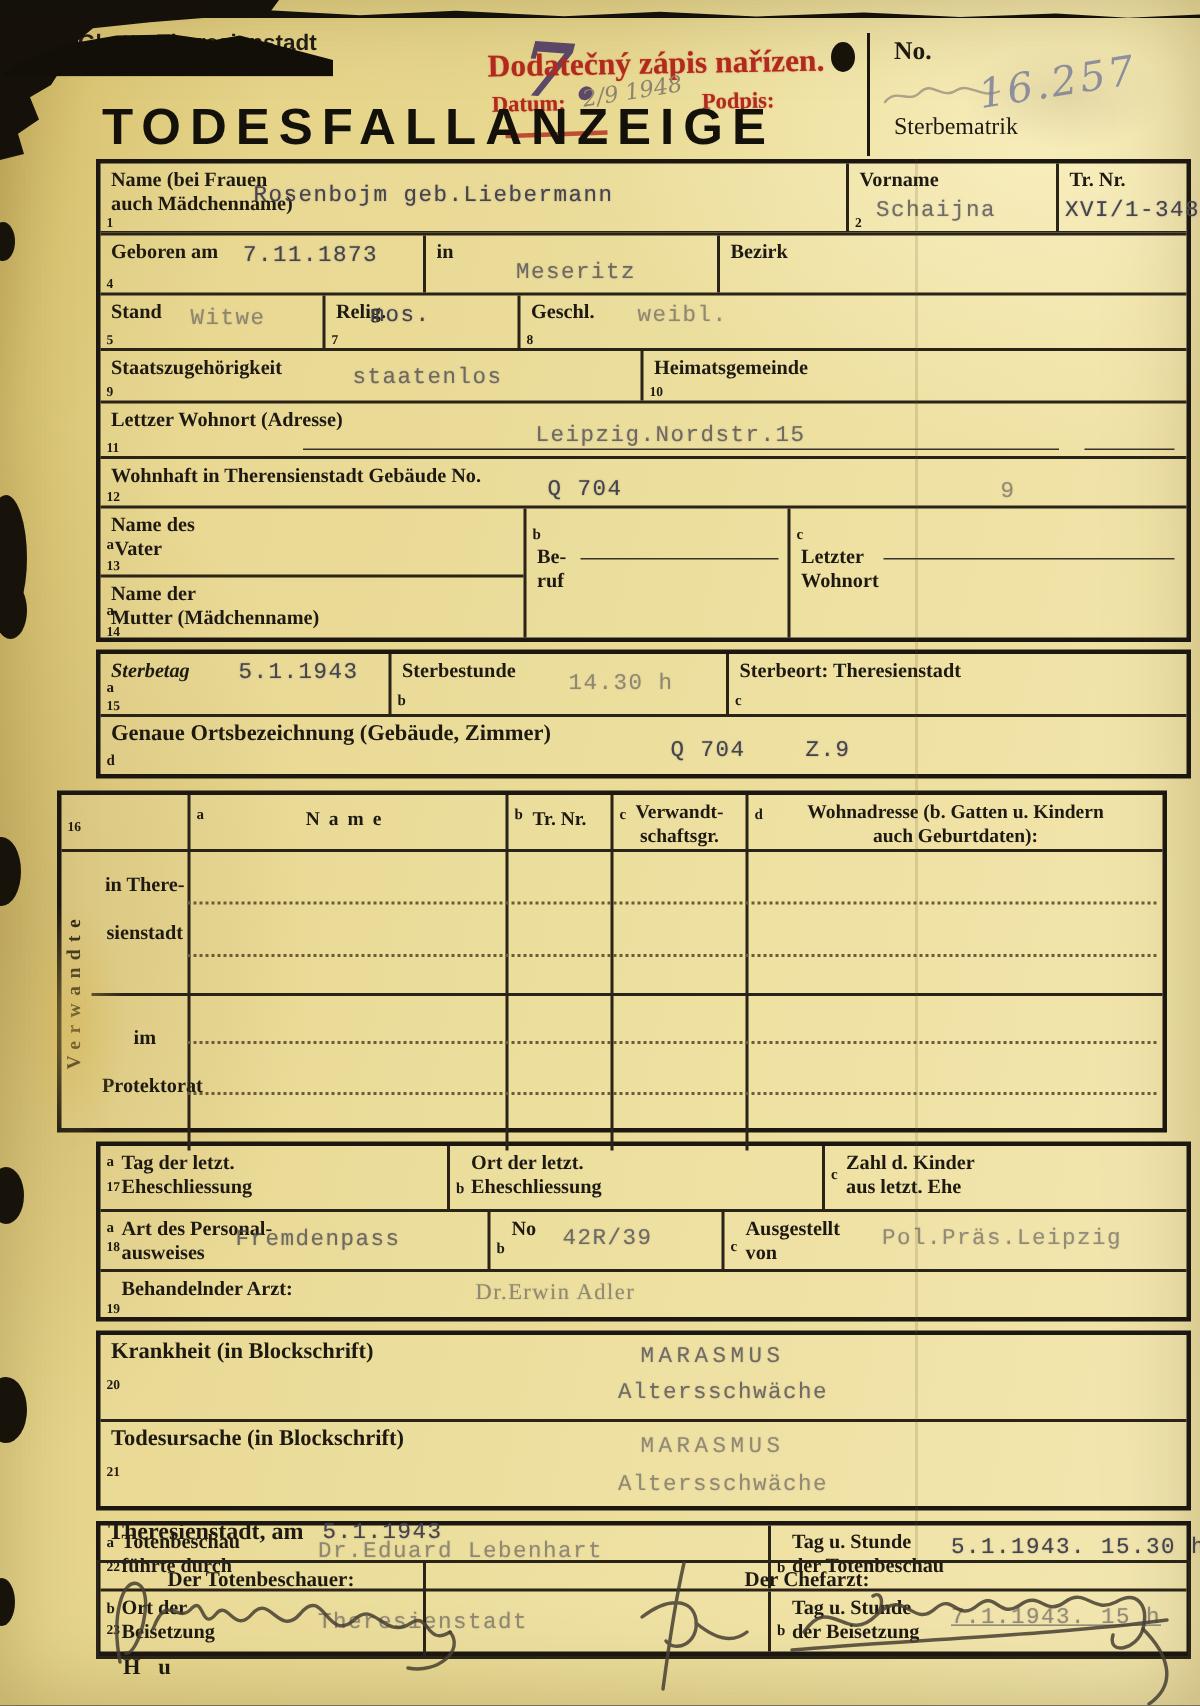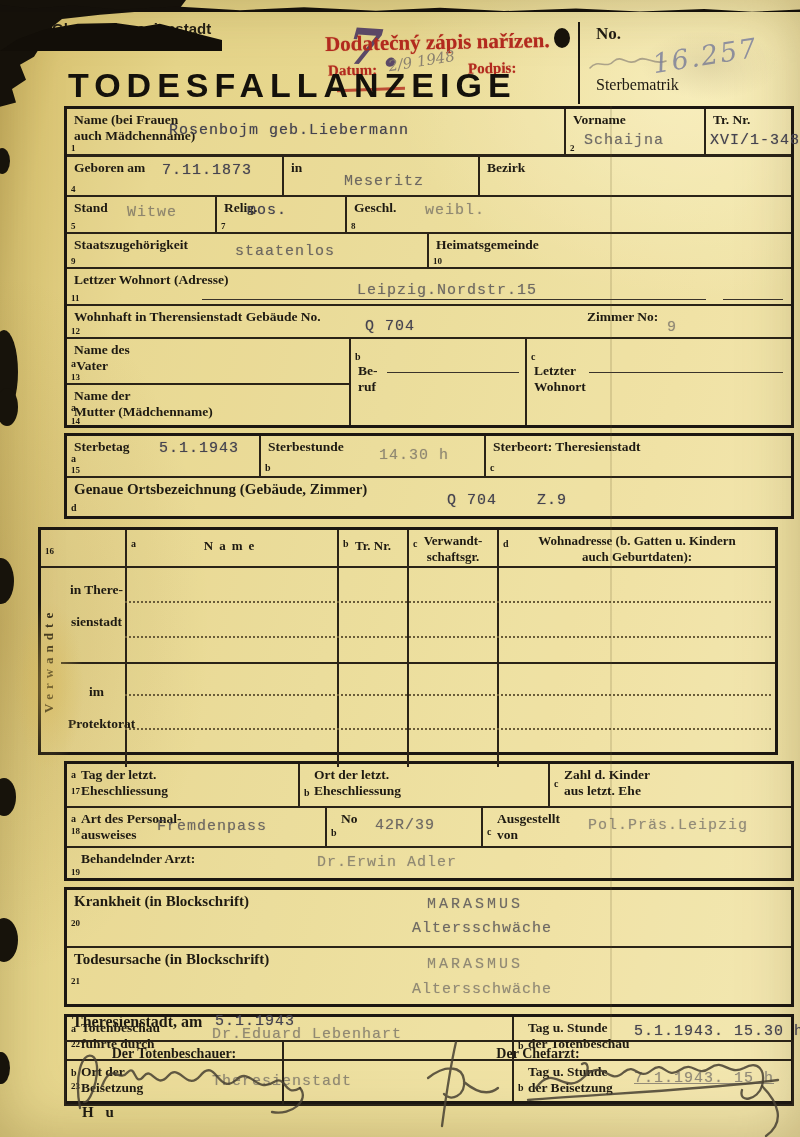--- a/index.html
+++ b/index.html
@@ -161,21 +161,20 @@
           <div class="wline" style="right:8px;width:60px;bottom:4px;"></div>
         </div>
       </div>
       <div class="row" style="height:33px;">
         <div class="cell" style="width:455px;">
           <div class="lab">Wohnhaft in Therensienstadt Gebäude No.</div>
           <span class="num">12</span>
           <span class="tv" style="left:298px;top:12px;">Q 704</span>
         </div>
         <div class="cell" style="flex:1;border-left:none;">
-          <div class="lab" style="padding-left:65px;">Zimmer No:</div>
           <span class="tv faint" style="left:145px;top:13px;">9</span>
         </div>
       </div>
       <div class="row" style="height:88px;">
         <div class="cell" style="width:282px;">
           <div style="height:44px;border-bottom:2px solid #2a2317;position:relative;">
             <div class="lab"><span>Name des</span><br>
               <span style="font-size:9px;font-weight:bold;">&nbsp;</span><span>Vater</span></div>
             <span class="num">13</span>
             <span class="sub" style="bottom:14px;">a</span>
@@ -198,21 +197,21 @@
           <div class="lab" style="padding-top:24px;"><span>Letzter</span><br>
             <span>Wohnort</span></div>
           <div class="wline" style="left:62px;right:8px;top:33px;"></div>
         </div>
       </div>
     </div>
 
     <div class="gbox" style="margin-top:5px;">
       <div class="row" style="height:40px;">
         <div class="cell" style="width:192px;">
-          <span class="lab" style="display:inline-block;">Sterbetag</span>
+          <span class="lab" style="display:inline-block;font-style:italic;">Sterbetag</span>
           <span class="sub" style="bottom:12px;">a</span>
           <span class="num">15</span>
           <span class="tv" style="left:92px;top:4px;">5.1.1943</span>
         </div>
         <div class="cell" style="width:225px;">
           <span class="lab" style="display:inline-block;">Sterbestunde</span>
           <span class="sub" style="bottom:3px;">b</span>
           <span class="tv faint" style="left:118px;top:11px;">14.30 h</span>
         </div>
         <div class="cell" style="flex:1;">
@@ -320,21 +319,21 @@
           <span class="sub" style="top:18px;">c</span>
           <div class="lab" style="padding-left:14px;"><span>Ausgestellt</span><br>
             <span>von</span></div>
           <span class="tv faint" style="left:105px;top:9px;">Pol.Präs.Leipzig</span>
         </div>
       </div>
       <div class="row" style="height:32px;">
         <div class="cell" style="flex:1;">
           <div class="lab" style="padding-left:14px;">Behandelnder Arzt:</div>
           <span class="num">19</span>
-          <span class="tv faint" style="left:250px;top:6px;">Dr.Erwin Adler</span>
+          <span class="tv faint" style="left:250px;top:6px;font-family:Liberation Serif, serif;">Dr.Erwin Adler</span>
         </div>
       </div>
     </div>
 
     <div class="gbox" style="margin-top:6px;">
       <div class="row" style="height:56px;">
         <div class="cell" style="flex:1;">
           <div class="lab" style="font-size:15px;">Krankheit (in Blockschrift)</div>
           <span class="num" style="bottom:18px;">20</span>
           <span class="tv dim" style="left:360px;top:6px;letter-spacing:3px;">MARASMUS</span>

